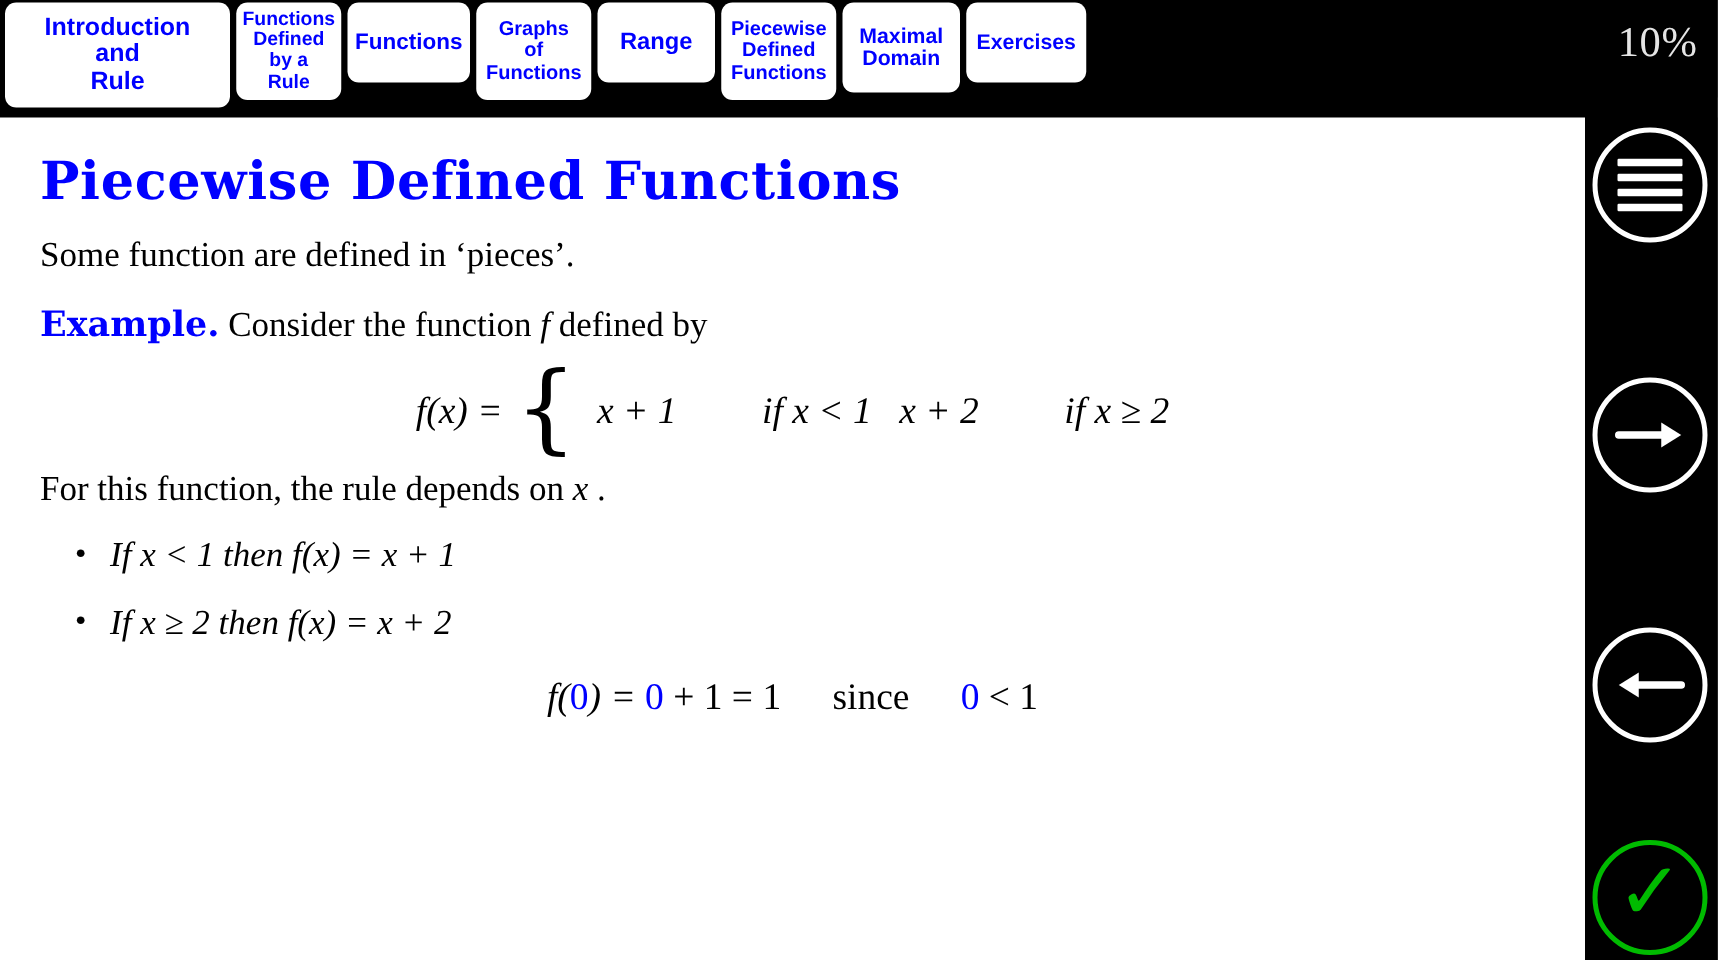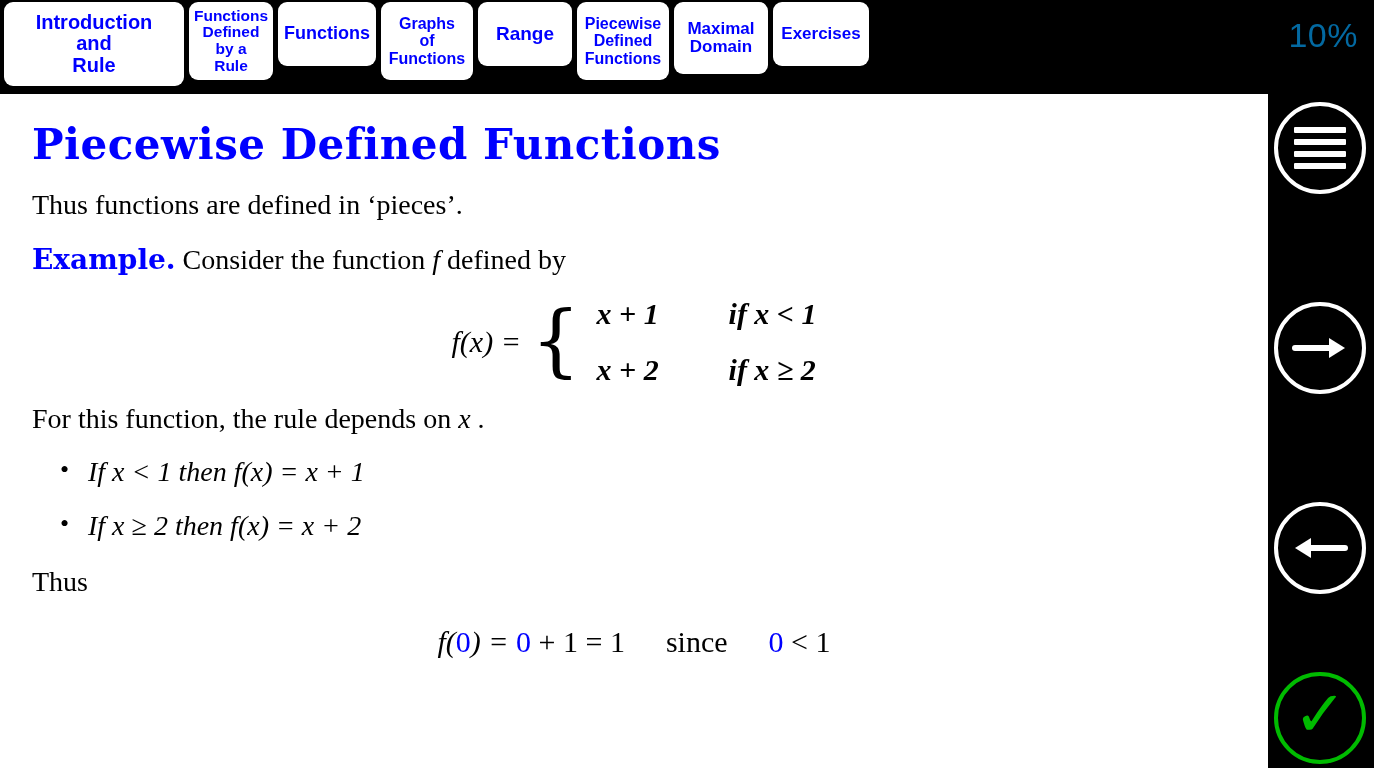--- a/index.html
+++ b/index.html
@@ -61,22 +61,22 @@
   .tab-graphs     { width: 92px;  height: 78px; font-size: 16px; }
   .tab-range      { width: 94px;  height: 64px; font-size: 19px; justify-content: center; }
   .tab-piecewise  { width: 92px;  height: 78px; font-size: 16px; }
   .tab-maximal    { width: 94px;  height: 72px; font-size: 17px; }
   .tab-exercises  { width: 96px;  height: 64px; font-size: 17px; }
 
   #progress-label {
     position: absolute;
     right: 16px;
     top: 16px;
-    color: #0369a1;
-    font-family: Liberation Sans, sans-serif;
+    color: #e5e5e5;
+    font-family: Liberation Serif, serif;
     font-size: 34px;
     letter-spacing: 0.5px;
   }
 
   
   #slide {
     position: absolute;
     left: 0;
     top: 94px;
     width: 1268px;
@@ -138,24 +138,22 @@
   .brace {
     font-family: "DejaVu Serif", serif;
     font-size: 78px;
     line-height: 0.8;
     font-weight: 400;
     transform: translateY(-2px);
   }
 
   .pw-rows {
     display: flex;
-    flex-direction: column;
     gap: 22px;
     margin-left: 10px;
-    font-weight: bold;
   }
 
   .pw-row {
     display: flex;
     align-items: baseline;
     font-family: "Liberation Serif", serif;
     font-size: 30px;
   }
 
   .pw-rule { width: 132px; display: inline-block; }
@@ -292,21 +290,21 @@
       <span class="line">Exercises</span>
     </div>
 
     <div id="progress-label">10%</div>
   </div>
 
   <div id="slide">
 
     <div id="slide-title">Piecewise Defined Functions</div>
 
-    <p class="para">Thus functions are defined in ‘pieces’.</p>
+    <p class="para">Some function are defined in ‘pieces’.</p>
 
     <p class="para">
       <span class="kw-example">Example.</span>
       <span>Consider the function</span>
       <span class="it">f</span>
       <span>defined by</span>
     </p>
 
     <div class="display-eq">
       <div class="pw-wrap">
@@ -333,21 +331,20 @@
 
     <ul class="bullets">
       <li>
         <span class="it">If  x &lt; 1  then  f(x) = x + 1</span>
       </li>
       <li>
         <span class="it">If  x ≥ 2  then  f(x) = x + 2</span>
       </li>
     </ul>
 
-    <p class="para">Thus</p>
 
     <div class="centered-eq">
       <span class="it">f(</span><span class="blue">0</span><span class="it">) =</span>
       <span class="blue">0</span>
       <span>+ 1 = 1</span>
       <span class="gap"></span>
       <span>since</span>
       <span class="gap"></span>
       <span class="blue">0</span>
       <span>&lt; 1</span>

